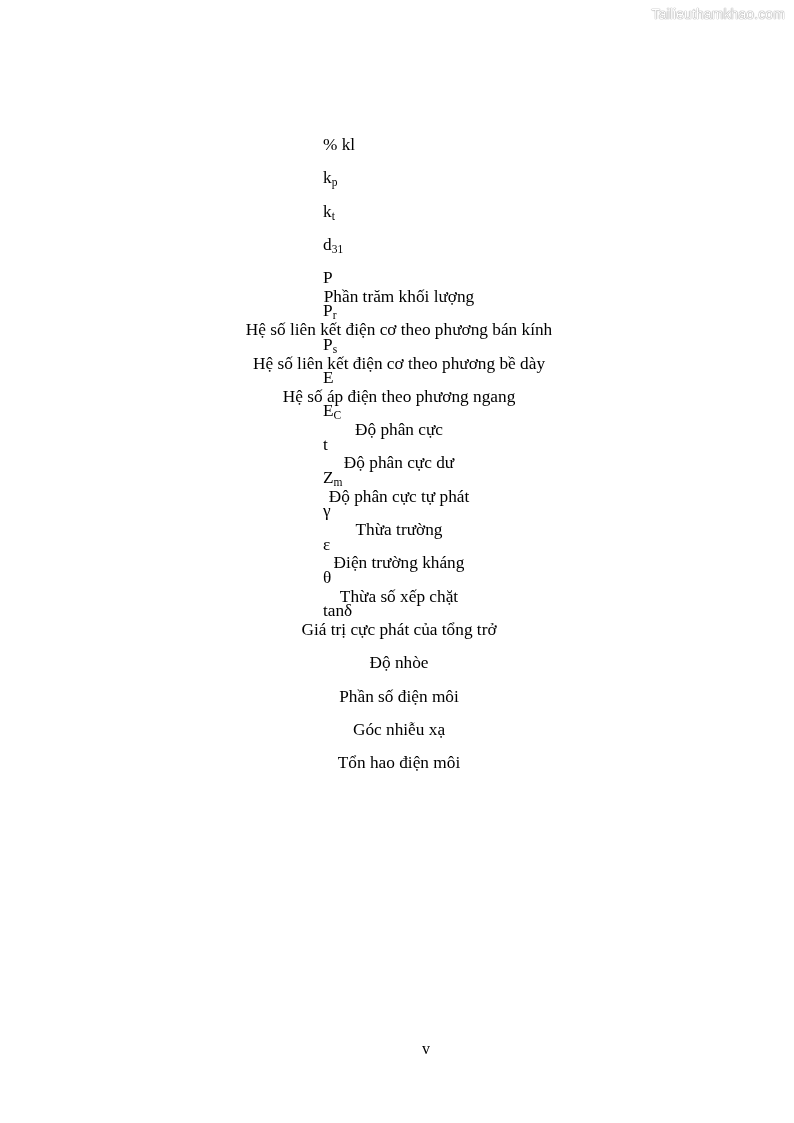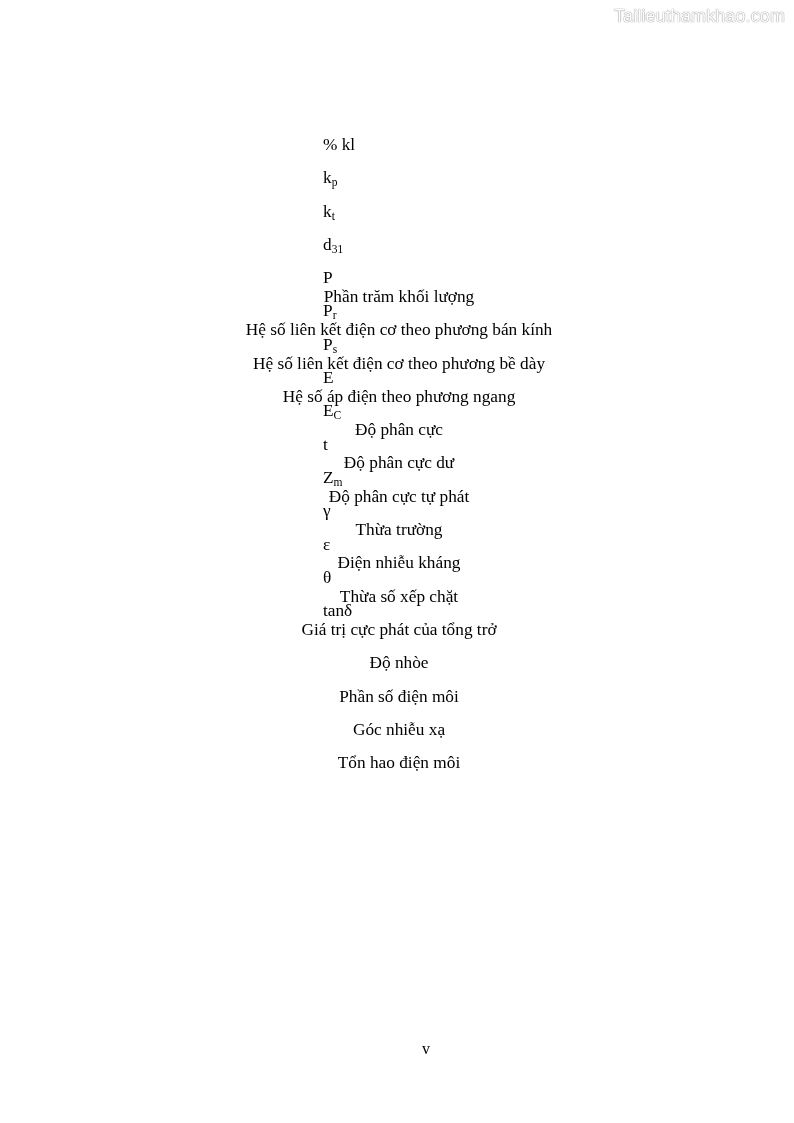--- a/index.html
+++ b/index.html
@@ -2,21 +2,21 @@
 <html><head>
 <meta charset="utf-8">
 <style>
   html, body { margin: 0; padding: 0; background: #ffffff; }
   body {
     width: 794px; height: 1123px; position: relative; overflow: hidden;
     font-family: "Liberation Serif", serif; color: #000;
   }
   .watermark {
     position: absolute; top: 6px; right: 9px;
-    font-family: "Liberation Sans", sans-serif; font-size: 18px;
+    font-family: "Liberation Sans", sans-serif; font-size: 14px;
     color: #ffffff;
     text-shadow: 0 0 1px #888, 0 0 1px #888;
     letter-spacing: 0.1px;
   }
   .symbol-list { position: absolute; left: 139px; top: 136px; width: 520px; }
   .row { height: 33.3px; display: flex; align-items: center; font-size: 17.3px; line-height: 1; flex-direction: column; }
   .sym { width: 152px; flex: 0 0 152px; white-space: nowrap; }
   .desc { white-space: nowrap; }
   .sub { font-size: 11.5px; vertical-align: -3px; }
   .page-number {
@@ -57,21 +57,21 @@
   <div class="row">
     <span class="sym"><span>P</span><span class="sub">s</span></span>
     <span class="desc">Độ phân cực tự phát</span>
   </div>
   <div class="row">
     <span class="sym"><span>E</span><span class="sub"></span></span>
     <span class="desc">Thừa trường</span>
   </div>
   <div class="row">
     <span class="sym"><span>E</span><span class="sub">C</span></span>
-    <span class="desc">Điện nhiễu kháng</span>
+    <span class="desc">Điện trường kháng</span>
   </div>
   <div class="row">
     <span class="sym"><span>t</span><span class="sub"></span></span>
     <span class="desc">Thừa số xếp chặt</span>
   </div>
   <div class="row">
     <span class="sym"><span>Z</span><span class="sub">m</span></span>
     <span class="desc">Giá trị cực phát của tổng trở</span>
   </div>
   <div class="row">

